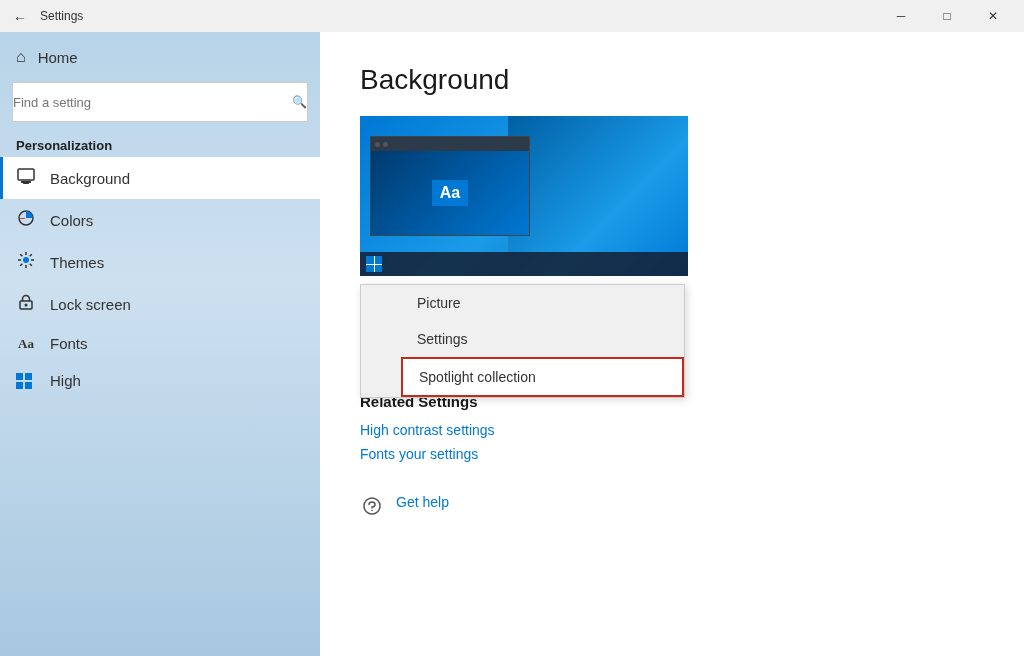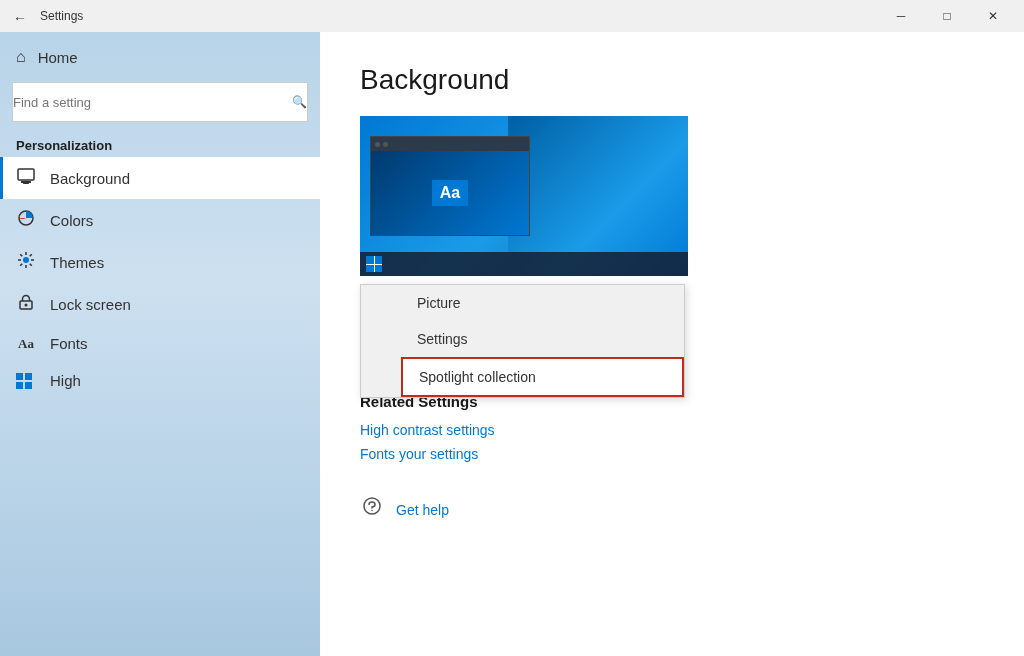--- a/index.html
+++ b/index.html
@@ -247,21 +247,21 @@
       cursor: pointer;
     }
     .help-section {
       margin-top: 32px;
       display: flex;
       flex-direction: column;
       gap: 12px;
     }
     .help-item {
       display: flex;
-      align-items: flex-end;
+      align-items: flex-start;
       gap: 12px;
       cursor: pointer;
     }
     .help-icon {
       width: 24px;
       height: 24px;
       display: flex;
       align-items: center;
       justify-content: center;
       font-size: 16px;

